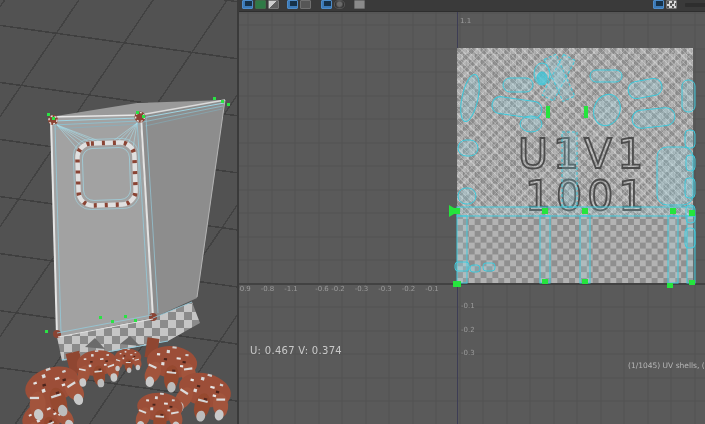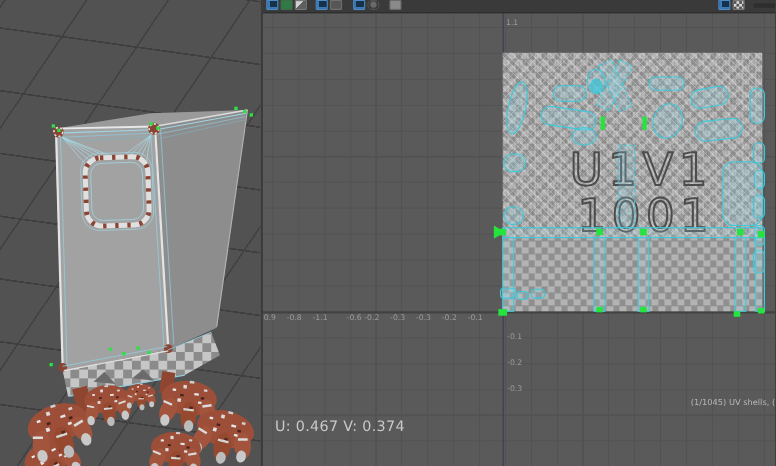--- a/index.html
+++ b/index.html
@@ -46,21 +46,21 @@
     background:repeating-conic-gradient(#b3b3b3 0 25%, #8f8f8f 0 50%) 0 0/11.8px 11.8px;}
   .udim-noise{position:absolute;left:0;top:0;width:236px;height:168px;
     background-image:
       repeating-linear-gradient(45deg, rgba(255,255,255,.24) 0 1px, rgba(0,0,0,0) 1px 4px),
       repeating-linear-gradient(-45deg, rgba(244,244,244,.18) 0 1px, rgba(0,0,0,0) 1px 5px),
       repeating-linear-gradient(90deg, rgba(90,90,90,.12) 0 1px, rgba(0,0,0,0) 1px 3px);}
   .shellsvg{position:absolute;left:0;top:0;width:468px;height:424px;pointer-events:none;}
 
   .tick{position:absolute;font-size:7px;color:#9b9b9b;width:18px;text-align:center;line-height:8px;}
   .vtick{position:absolute;font-size:7px;color:#9b9b9b;line-height:8px;}
-  .status-left{position:absolute;left:13px;top:381px;font-size:13px;color:#c9c9c9;letter-spacing:.3px;white-space:nowrap;}
+  .status-left{position:absolute;left:13px;top:345px;font-size:10px;color:#c9c9c9;letter-spacing:.3px;white-space:nowrap;}
   .status-right{position:absolute;left:391px;top:361px;font-size:7.5px;color:#b7b7b7;white-space:nowrap;}
 </style>
 </head>
 <body>
 
 <div class="root">
 
   <div id="viewport3d">
     <div class="ground"></div>
     <div class="skirt"></div>

